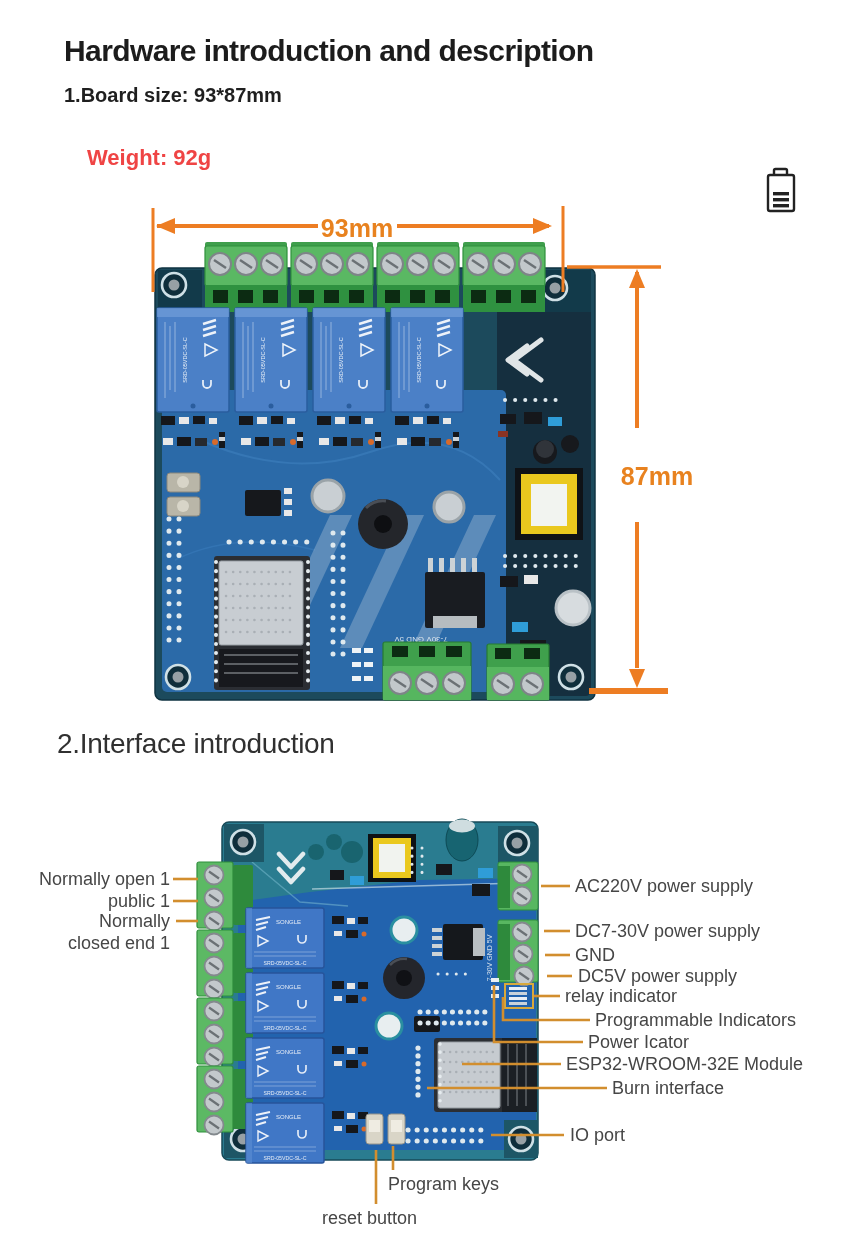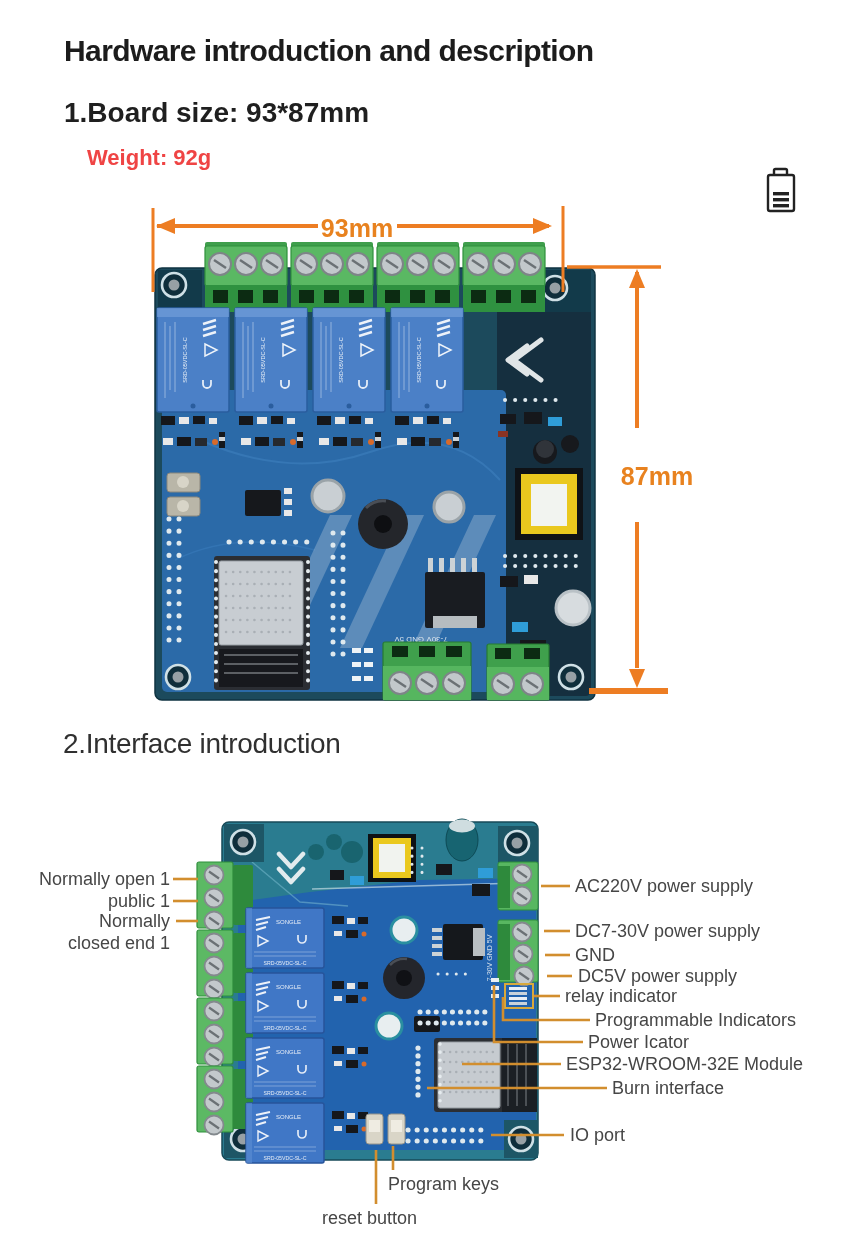--- a/index.html
+++ b/index.html
@@ -1,22 +1,22 @@
 <!DOCTYPE html>
 <html><head>
 <meta charset="utf-8">
 <style>
   html,body{margin:0;padding:0;background:#fff;}
   .canvas{position:relative;width:850px;height:1234px;background:#ffffff;overflow:hidden;
           font-family:"Liberation Sans",sans-serif;}
   .title{position:absolute;left:64px;top:34px;font-size:30px;font-weight:bold;
          letter-spacing:-0.6px;color:#1c1c1c;}
-  .h-board{position:absolute;left:64px;top:97px;font-size:28px;font-weight:bold;color:#1f1f1f;}
+  .h-board{position:absolute;left:64px;top:84px;font-size:20px;font-weight:bold;color:#1f1f1f;}
   .h-weight{position:absolute;left:87px;top:145px;font-size:22px;font-weight:bold;color:#ef4444;}
-  .h-interface{position:absolute;left:63px;top:728px;font-size:28px;font-weight:normal;
+  .h-interface{position:absolute;left:57px;top:728px;font-size:28px;font-weight:normal;
          letter-spacing:-0.3px;color:#303030;}
   .battery{position:absolute;left:762px;top:165px;width:40px;height:54px;}
   .fig1{position:absolute;left:140px;top:195px;width:580px;height:515px;}
   .fig2{position:absolute;left:0px;top:780px;width:850px;height:454px;}
   svg text{font-family:"Liberation Sans",sans-serif;}
   .lbl{font-size:18px;fill:#464646;}
   .dimtxt{font-size:25px;font-weight:bold;fill:#e8821f;}
   .cline{stroke:#d28e2e;stroke-width:2.6;fill:none;}
   .dim{stroke:#ed7d23;fill:none;}
   .dimfill{fill:#ed7d23;stroke:none;}

